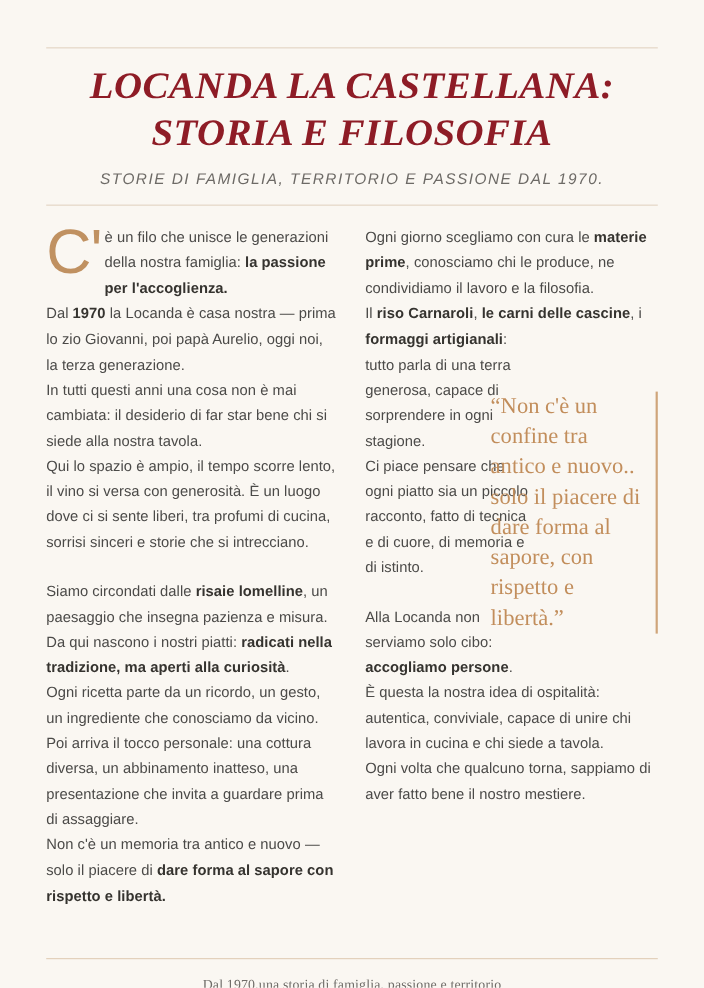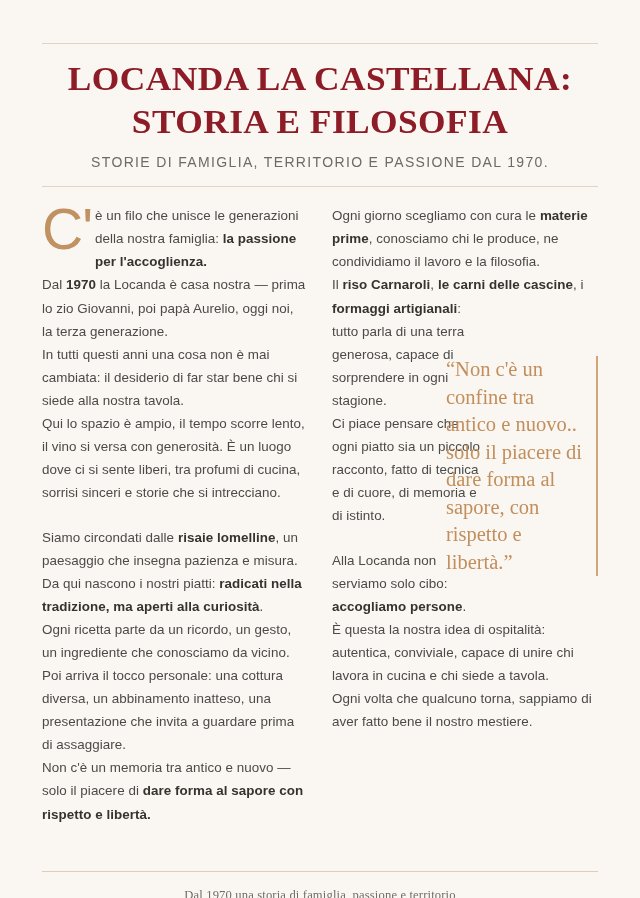--- a/index.html
+++ b/index.html
@@ -27,20 +27,21 @@
     height: 1px;
     background: #e2d3c2;
     width: 100%;
   }
   .rule-top { margin-top: 43px; }
   .rule-under-head { margin-top: 16px; }
 
   .masthead {
     text-align: center;
     padding-top: 13px;
+    font-style: italic;
   }
   .title {
     font-family: "Liberation Serif", "DejaVu Serif", serif;
     color: #8e1c26;
     font-weight: bold;
     font-size: 34px;
     line-height: 1.27;
     letter-spacing: 0.4px;
     margin: 0;
     text-transform: uppercase;

